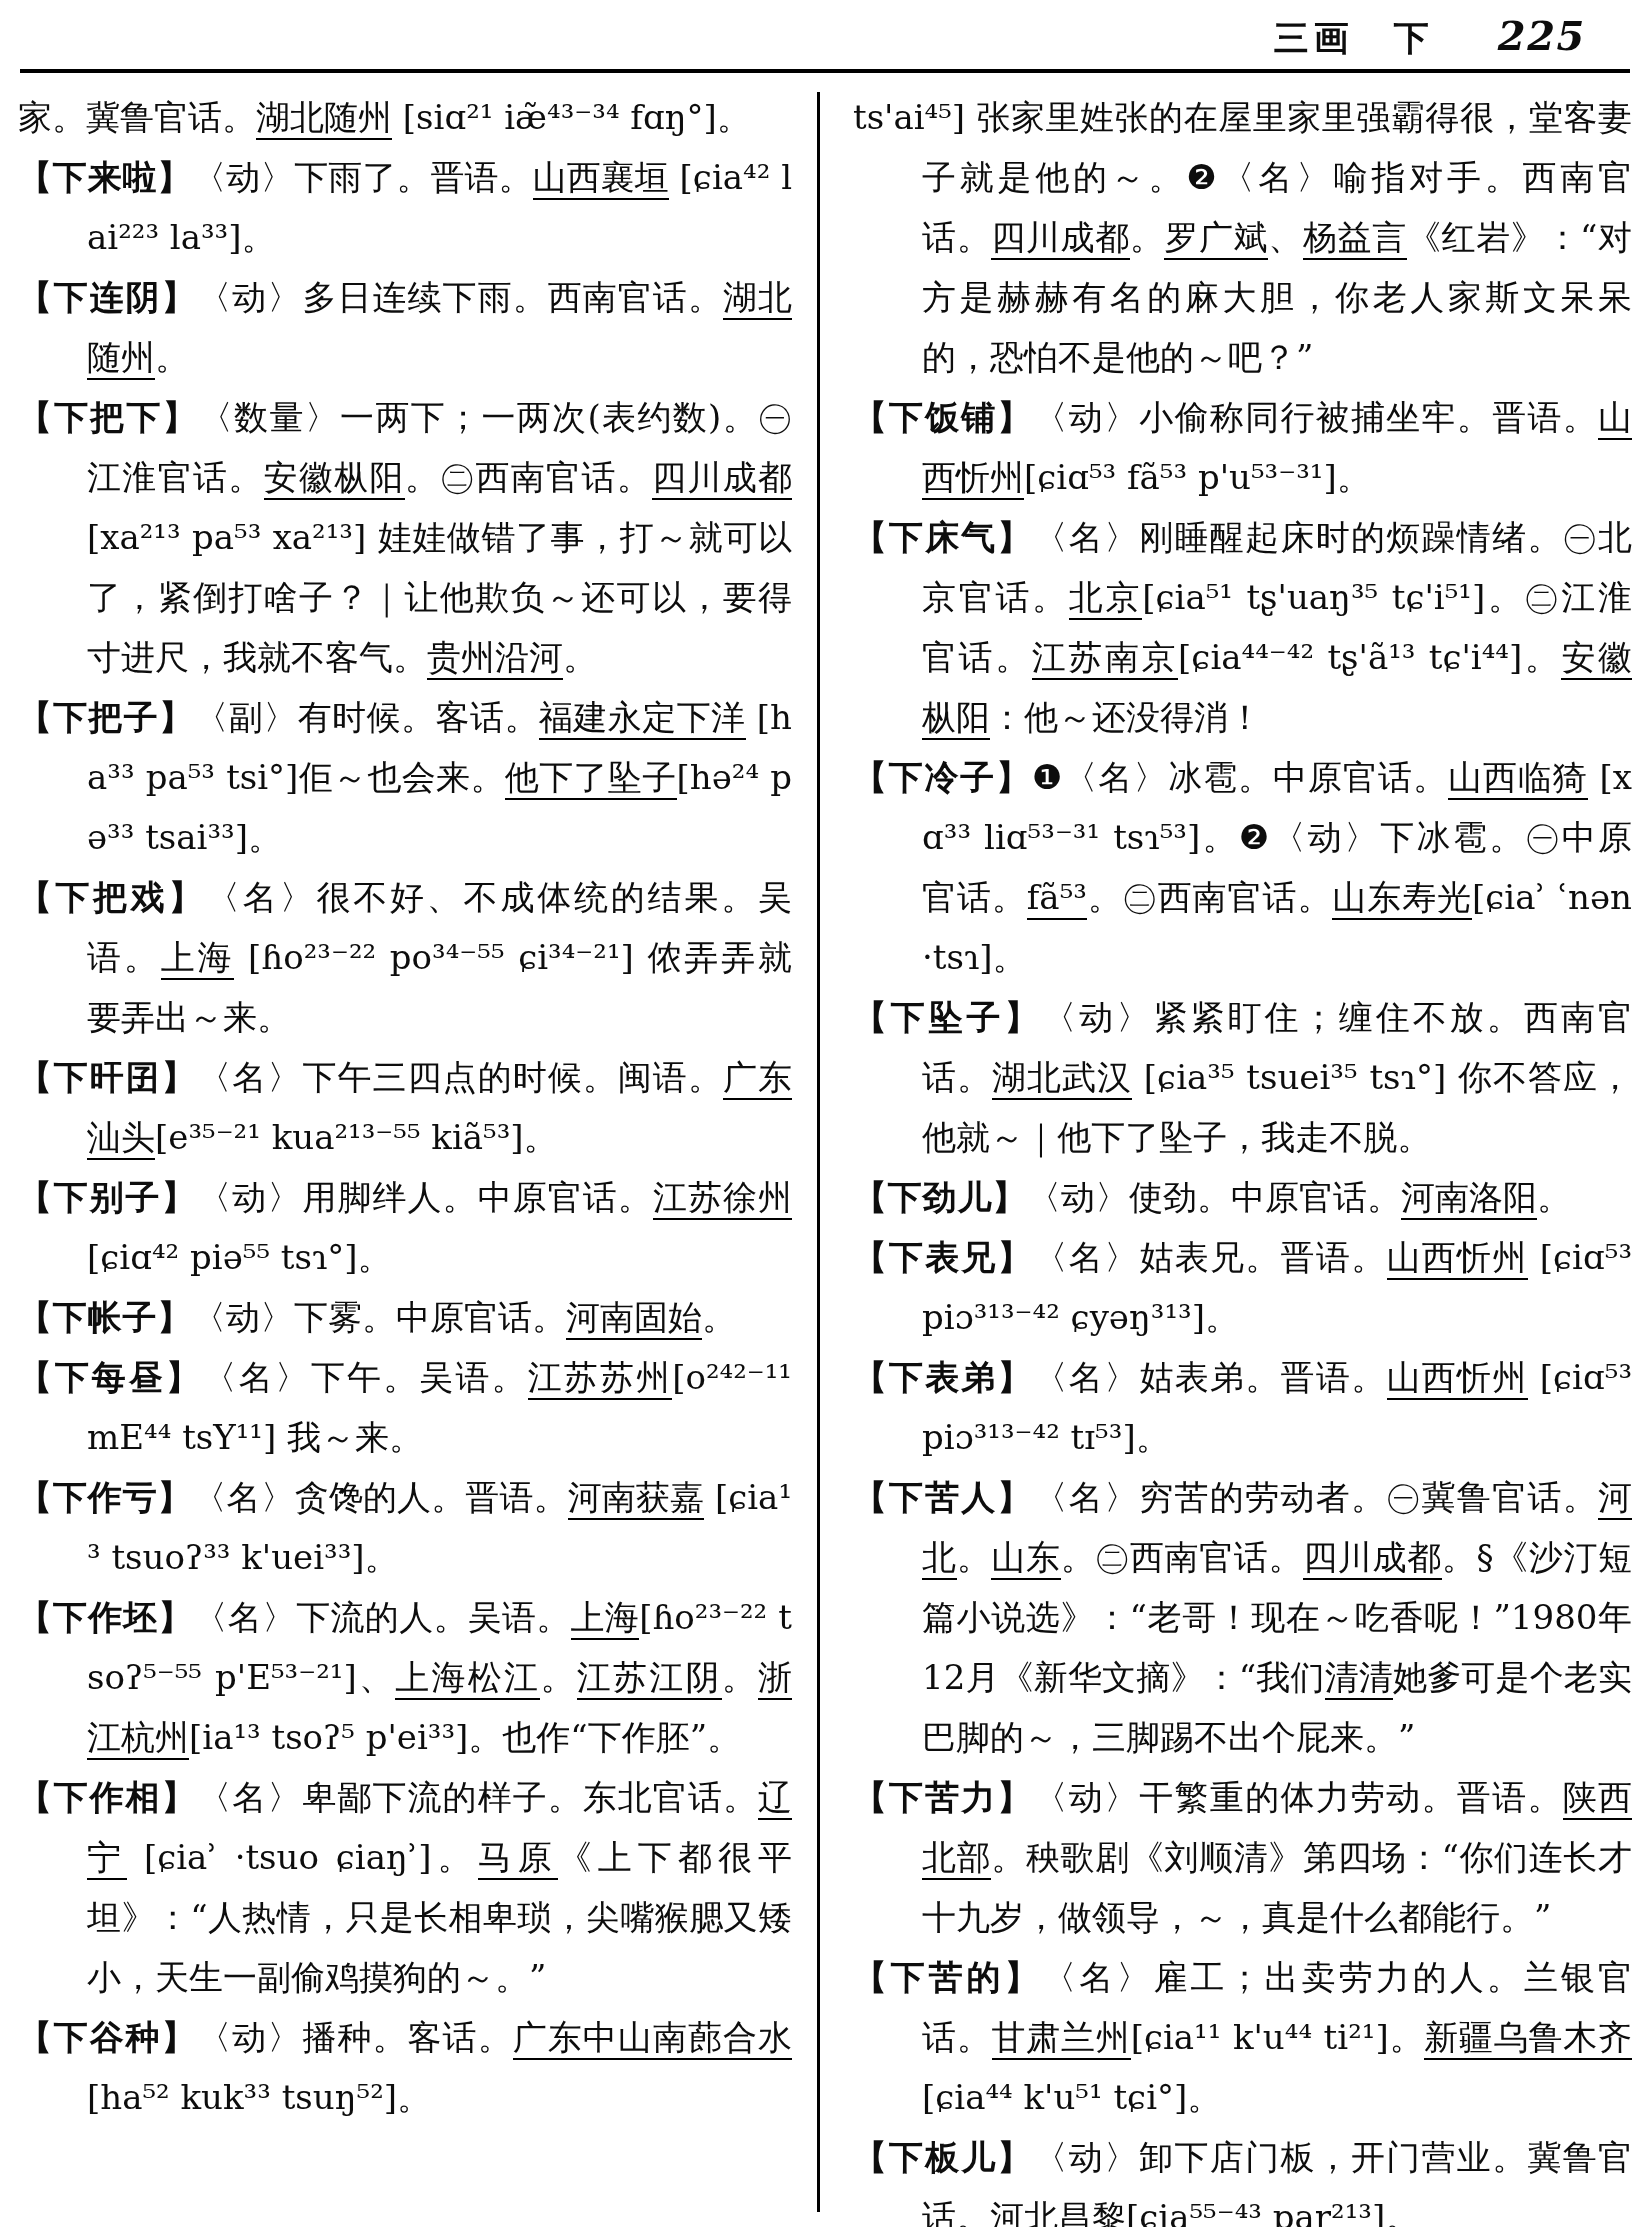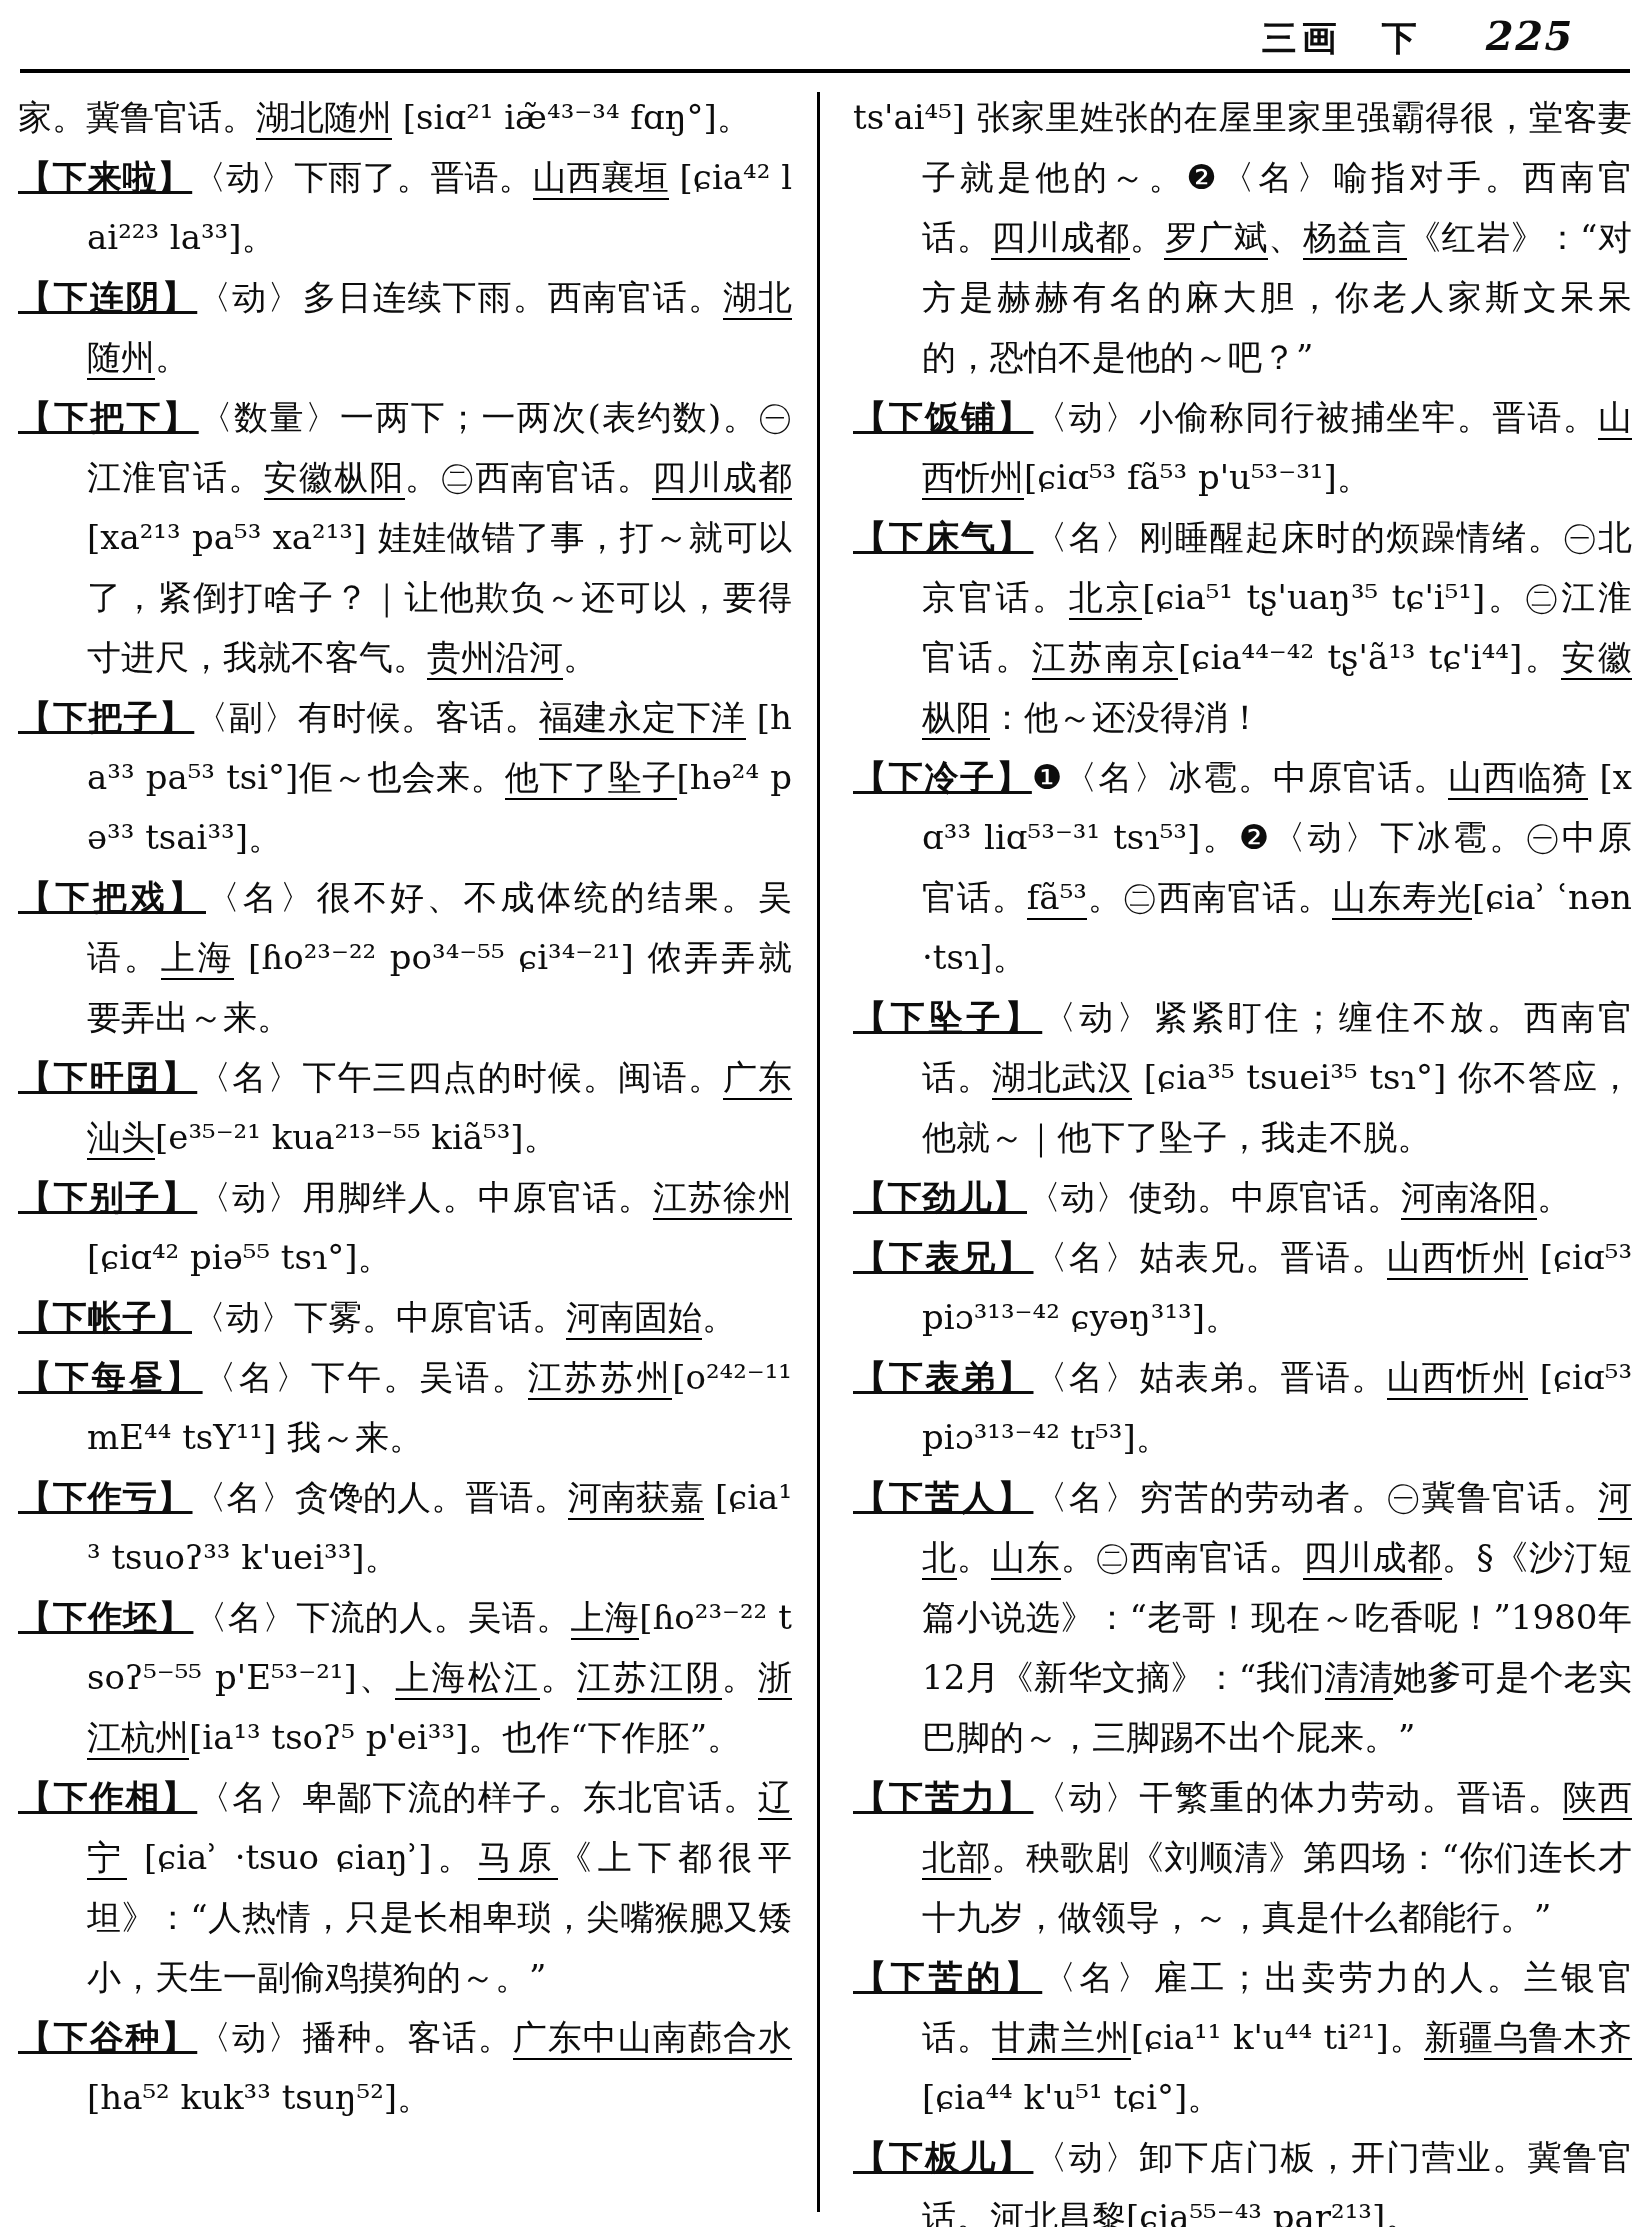--- a/index.html
+++ b/index.html
@@ -3,21 +3,21 @@
 <meta charset="utf-8">
 <style>
   html,body{margin:0;padding:0;}
   body{
     width:1650px;height:2227px;position:relative;
     background:#ffffff;color:#0d0d0d;
     font-family:"DejaVu Serif","DejaVu Sans",serif;
     overflow:hidden;
   }
   .page-header{
-    position:absolute;top:11.5px;right:76px;
+    position:absolute;top:11.5px;right:64px;
     display:flex;align-items:baseline;gap:64px;
     font-size:35px;font-weight:600;letter-spacing:5px;
   }
   .page-header .pnum{
     font-style:italic;font-weight:700;font-size:40px;letter-spacing:1.6px;text-align:center;
   }
   .top-rule{
     position:absolute;left:20px;top:69px;width:1610px;height:4.1px;
     background:#000;
   }
@@ -28,21 +28,21 @@
   .column{
     position:absolute;top:87px;
   }
   .column.left{left:18px;width:774px;}
   .column.right{left:853px;width:779px;}
   .entry{
     font-size:34px;line-height:60px;text-align:justify;
     padding-left:69px;text-indent:-69px;
     word-break:break-all;
   }
-  .entry .hw{font-weight:700;letter-spacing:0.8px;text-decoration:underline;}
+  .entry .hw{font-weight:700;letter-spacing:0.8px;}
   .entry u{
     text-decoration:none;border-bottom:2.5px solid #000;padding-bottom:0.8px;
   }
 </style>
 </head>
 <body>
 
 <header class="page-header">
   <span>三画　下</span>
   <span class="pnum">225</span>

